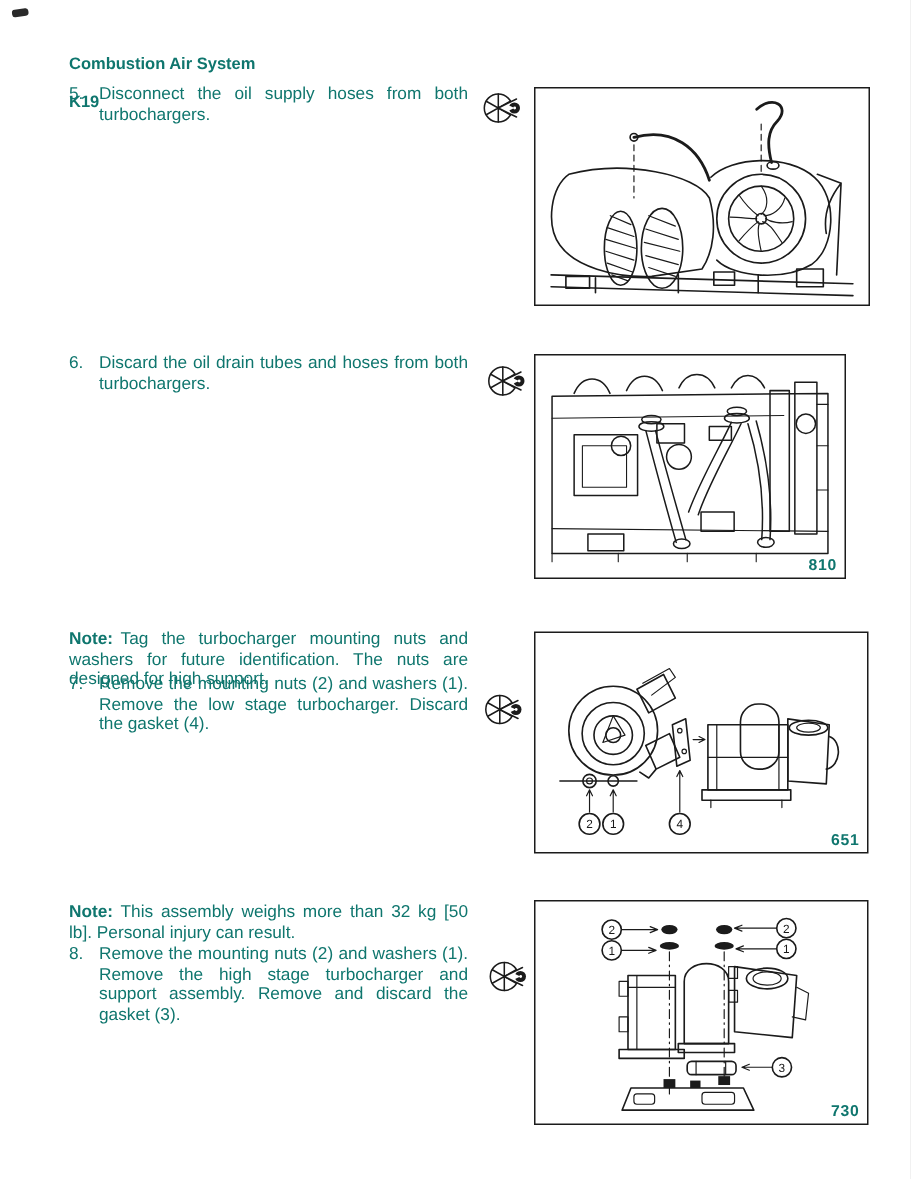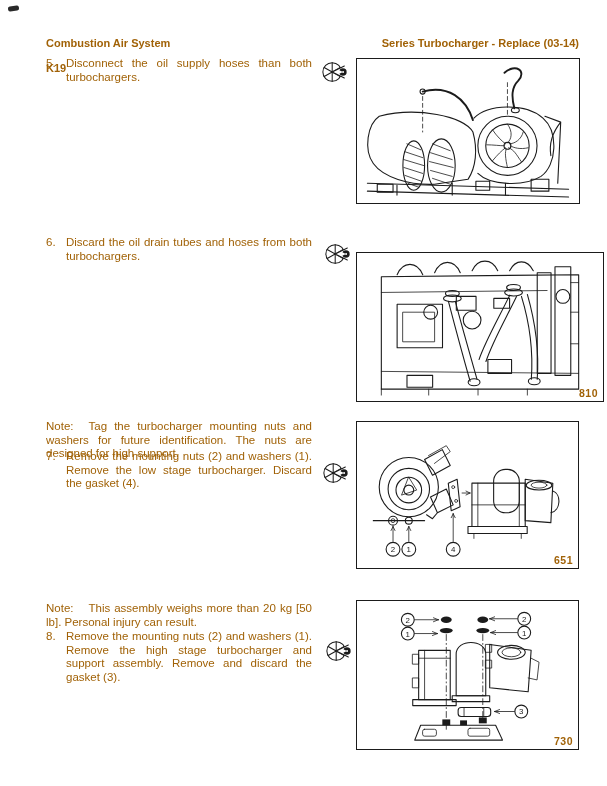--- a/index.html
+++ b/index.html
@@ -1,30 +1,30 @@
 <!DOCTYPE html>
 <html><head>
 <meta charset="utf-8">
 <style>
   html,body { margin:0; padding:0; background:#e8e8e8; }
   .page {
     position:relative; width:607px; height:786px; background:#ffffff;
-    font-family:"Liberation Sans", sans-serif; color:#a16207; overflow:hidden;
+    font-family:"Liberation Sans", sans-serif; color:#0f766e; overflow:hidden;
     margin:0 auto;
   }
   .scan-mark { position:absolute; left:8px; top:6px; width:11px; height:5px;
     background:#2a2a2a; border-radius:2px; transform:rotate(-8deg); }
   .hdr { position:absolute; top:24px; font-size:11px; font-weight:bold; line-height:12.5px; white-space:pre-line; }
   .hdr-left  { left:46px; }
   .hdr-right { right:28px; text-align:right; }
   .step { position:absolute; display:flex; font-size:11.5px; line-height:13.6px; }
   .step-num  { flex:none; width:20px; }
   .step-text { display:inline-block; width:246px; text-align:justify; }
   .note { position:absolute; left:46px; width:266px; font-size:11.5px; line-height:13.6px; text-align:justify; }
-  .note .nlab { font-weight:normal; margin-right:15px; }
+  .note .nlab { font-weight:bold; margin-right:5px; }
   .sicon { position:absolute; width:28px; height:28px; }
   .sicon svg { width:100%; height:100%; display:block; }
   .fig { position:absolute; border:1.6px solid #1b1b1b; box-sizing:border-box; background:#fff; }
   .fig svg { width:100%; height:100%; display:block; }
   .fig-num { position:absolute; right:5px; bottom:2px; font-size:10.5px; font-weight:bold; letter-spacing:.5px; }
   .line { stroke:#1b1b1b; fill:none; stroke-width:1.1; stroke-linecap:round; stroke-linejoin:round; }
   .thick { stroke-width:1.9; }
   .thin { stroke-width:.8; }
   .dark { fill:#1b1b1b; stroke:none; }
   .ctext { font-family:"Liberation Sans", sans-serif; font-size:8px; fill:#1b1b1b; text-anchor:middle; }
@@ -32,28 +32,24 @@
 </head>
 <body>
 
 <div class="page">
   <div class="scan-mark"></div>
 
   <div class="hdr hdr-left">
     <div>Combustion Air System</div>
     <div>K19</div>
   </div>
-  <div class="hdr hdr-right">
-    <div>Series Turbocharger - Replace (03-14)</div>
-    <div>Page 3-25</div>
-  </div>
 
   <div class="step" style="left:46px; top:57px;">
     <span class="step-num">5.</span>
-    <span class="step-text">Disconnect the oil supply hoses than both turbochargers.</span>
+    <span class="step-text">Disconnect the oil supply hoses from both turbochargers.</span>
   </div>
   <span class="sicon" style="left:321px; top:58px;">
     <svg viewBox="0 0 30 28">
       <circle class="line" cx="12" cy="14" r="10" stroke-width="1.8"></circle>
       <path class="line" d="M12 4 V24 M3.4 9.2 L20.6 18.8 M3.4 18.8 L20.6 9.2" stroke-width="1.4"></path>
       <polygon points="12,14 27,6.5 27,21.5" fill="#fff"></polygon>
       <path class="line" d="M12 14 L25 7.6 M12 14 L25 20.4" stroke-width="1.5"></path>
       <circle class="dark" cx="23.5" cy="14" r="4"></circle>
       <polygon points="23.5,14 18.5,11.6 18.5,16.4" fill="#fff"></polygon>
       <circle cx="23.7" cy="14" r="1" fill="#fff"></circle>
@@ -98,21 +94,21 @@
       <circle class="line" cx="12" cy="14" r="10" stroke-width="1.8"></circle>
       <path class="line" d="M12 4 V24 M3.4 9.2 L20.6 18.8 M3.4 18.8 L20.6 9.2" stroke-width="1.4"></path>
       <polygon points="12,14 27,6.5 27,21.5" fill="#fff"></polygon>
       <path class="line" d="M12 14 L25 7.6 M12 14 L25 20.4" stroke-width="1.5"></path>
       <circle class="dark" cx="23.5" cy="14" r="4"></circle>
       <polygon points="23.5,14 18.5,11.6 18.5,16.4" fill="#fff"></polygon>
       <circle cx="23.7" cy="14" r="1" fill="#fff"></circle>
     </svg>
   </span>
 
-  <div class="fig" style="left:356px; top:252px; width:248px; height:150px;">
+  <div class="fig" style="left:356px; top:236px; width:208px; height:150px;">
     <svg viewBox="0 0 224 150">
       <g class="line">
         <path d="M28 22 C34 8 48 8 54 22 M66 20 C72 6 86 6 92 20 M104 18 C110 5 124 5 130 18 M142 18 C148 6 160 6 166 18"></path>
         <path d="M12 24 L212 22 M12 24 L12 138 L212 138 L212 22"></path>
         <path class="thin" d="M12 40 L180 38 M12 120 L212 122"></path>
         <rect x="28" y="52" width="46" height="44"></rect>
         <rect class="thin" x="34" y="60" width="32" height="30"></rect>
         <circle cx="62" cy="60" r="7"></circle>
         <rect x="88" y="44" width="20" height="14"></rect>
         <circle cx="104" cy="68" r="9"></circle>
@@ -194,21 +190,21 @@
         <circle cx="97" cy="129" r="7"></circle>
       </g>
       <text class="ctext" x="36" y="132">2</text>
       <text class="ctext" x="52" y="132">1</text>
       <text class="ctext" x="97" y="132">4</text>
     </svg>
     <span class="fig-num">651</span>
   </div>
 
   <div class="note" style="top:602px;">
-    <span class="nlab">Note:</span><span>This assembly weighs more than 20 kg [50 lb]. Personal injury can result.</span>
+    <span class="nlab">Note:</span><span>This assembly weighs more than 32 kg [50 lb]. Personal injury can result.</span>
   </div>
 
   <div class="step" style="left:46px; top:630px;">
     <span class="step-num">8.</span>
     <span class="step-text">Remove the mounting nuts (2) and washers (1). Remove the high stage turbocharger and support assembly. Remove and discard the gasket (3).</span>
   </div>
   <span class="sicon" style="left:325px; top:637px;">
     <svg viewBox="0 0 30 28">
       <circle class="line" cx="12" cy="14" r="10" stroke-width="1.8"></circle>
       <path class="line" d="M12 4 V24 M3.4 9.2 L20.6 18.8 M3.4 18.8 L20.6 9.2" stroke-width="1.4"></path>

